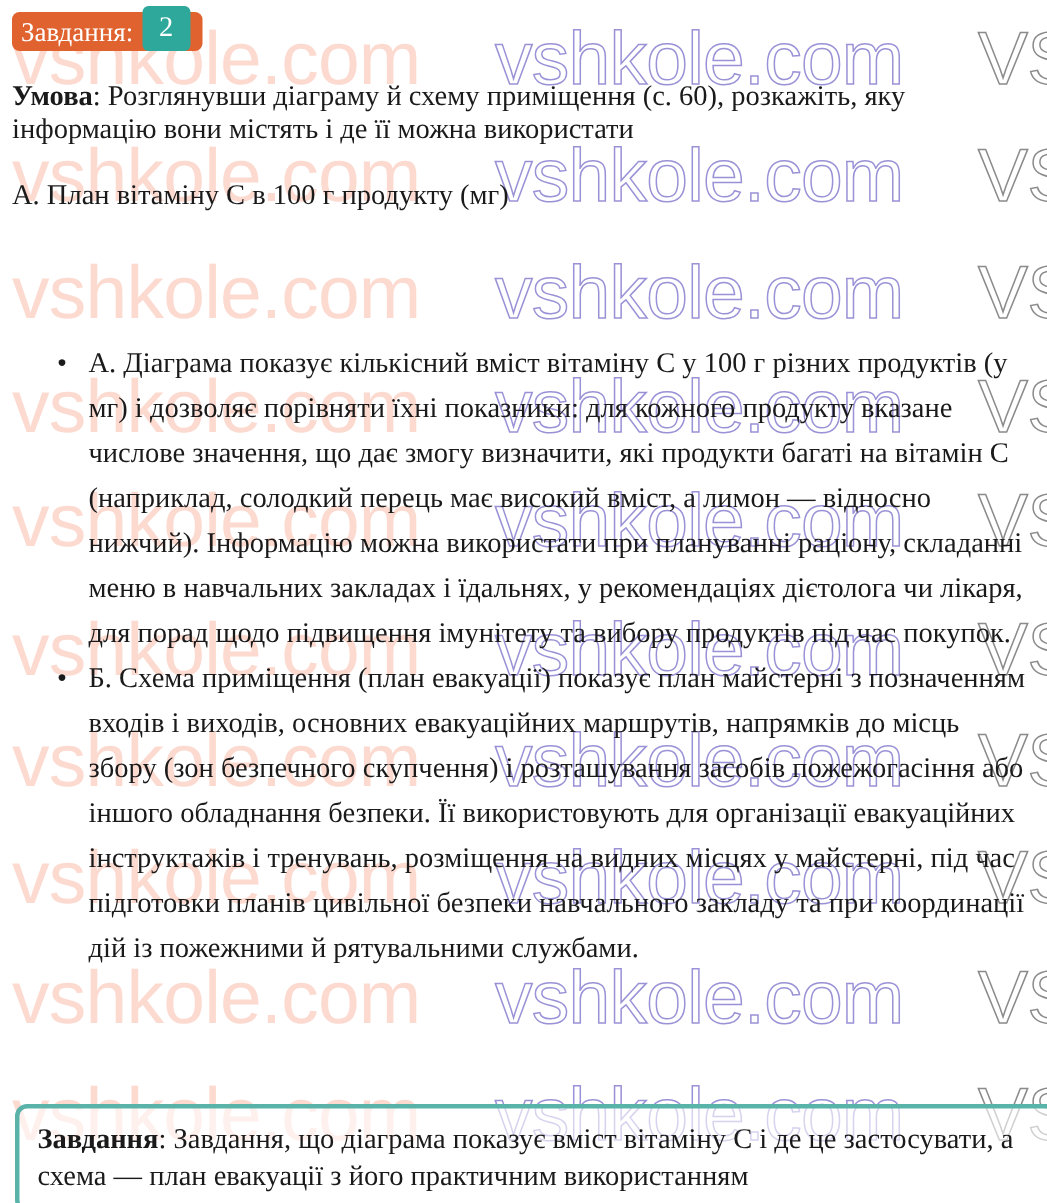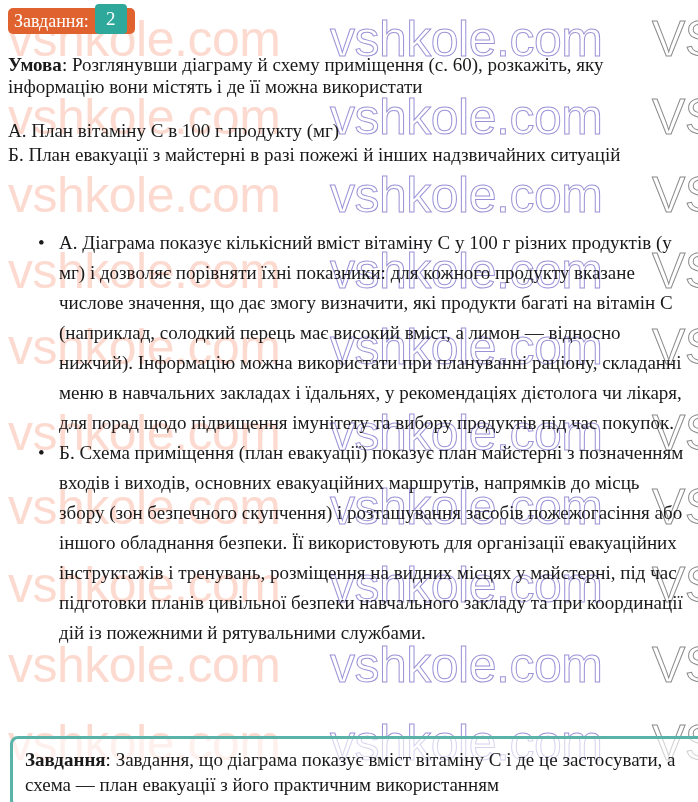--- a/index.html
+++ b/index.html
@@ -97,21 +97,20 @@
   <div class="badge">
     <span class="badge-label">Завдання:</span>
     <span class="badge-num">2</span>
   </div>
 
   <div class="p" style="top:54px">
     <span class="b">Умова</span><span>: Розглянувши діаграму й схему приміщення (с. 60), розкажіть, яку інформацію вони містять і де її можна використати</span>
   </div>
 
   <div class="p" style="top:120px">А. План вітаміну С в 100 г продукту (мг)</div>
-  <div class="p" style="top:144px">Б. План евакуації з майстерні в разі пожежі й інших надзвичайних ситуацій</div>
 
 
   <ul class="bullets">
     <li>
       <span class="dot">•</span>
       <span>А. Діаграма показує кількісний вміст вітаміну С у 100 г різних продуктів (у мг) і дозволяє порівняти їхні показники: для кожного продукту вказане числове значення, що дає змогу визначити, які продукти багаті на вітамін С (наприклад, солодкий перець має високий вміст, а лимон — відносно нижчий). Інформацію можна використати при плануванні раціону, складанні меню в навчальних закладах і їдальнях, у рекомендаціях дієтолога чи лікаря, для порад щодо підвищення імунітету та вибору продуктів під час покупок.</span>
     </li>
     <li>
       <span class="dot">•</span>
       <span>Б. Схема приміщення (план евакуації) показує план майстерні з позначенням входів і виходів, основних евакуаційних маршрутів, напрямків до місць збору (зон безпечного скупчення) і розташування засобів пожежогасіння або іншого обладнання безпеки. Її використовують для організації евакуаційних інструктажів і тренувань, розміщення на видних місцях у майстерні, під час підготовки планів цивільної безпеки навчального закладу та при координації дій із пожежними й рятувальними службами.</span>

